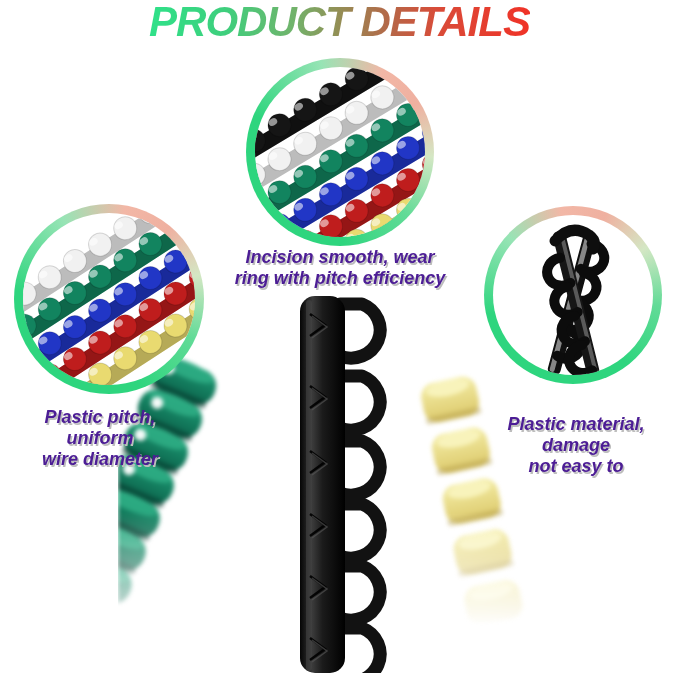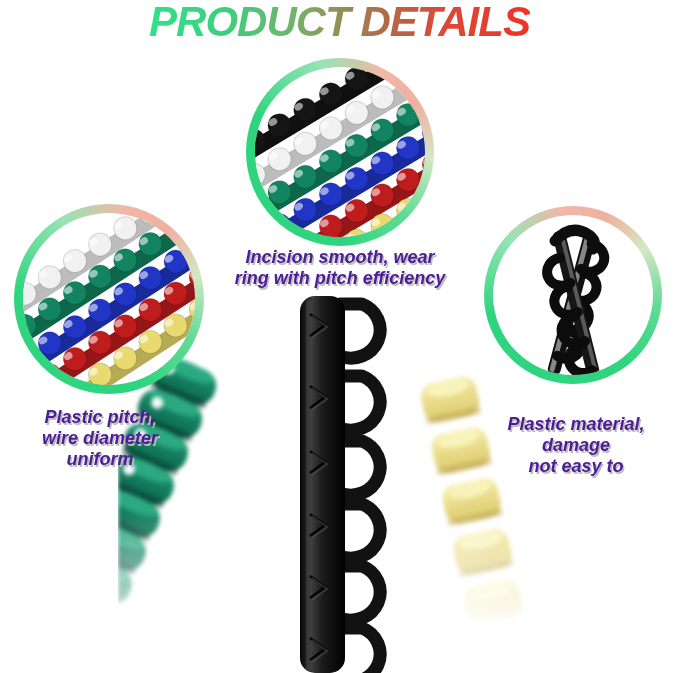--- a/index.html
+++ b/index.html
@@ -228,22 +228,22 @@
           <use href="#combRow" x="-145" y="-18" transform="translate(86 59) rotate(-33)" fill="#12845f"></use>
           <use href="#combRow" x="-145" y="-18" transform="translate(86 93) rotate(-33)" fill="#2136c6"></use>
           <use href="#combRow" x="-145" y="-18" transform="translate(86 125) rotate(-33)" fill="#bf1d1d"></use>
           <use href="#combRow" x="-145" y="-18" transform="translate(86 157) rotate(-33)" fill="#e9da70"></use>
         </svg>
       </div>
     </div>
   </div>
   <div class="caption" style="left:5px;top:407px;width:190px;">
     <div>Plastic pitch,</div>
+    <div>uniform</div>
     <div>wire diameter</div>
-    <div>uniform</div>
   </div>
 
   <div class="callout" style="left:484px;top:206px;width:178px;height:178px;">
     <div class="ring" style="background:conic-gradient(from -8deg,#f2b7a6 0deg,#efb0a0 30deg,#d4e7c4 65deg,#62db97 105deg,#2ed57e 150deg,#2ed57e 265deg,#97e4b5 320deg,#f2b7a6 360deg);">
       <div class="ring-inner">
         <svg width="160" height="160" viewBox="0 0 160 160">
           <g transform="rotate(15 64 150)">
             <rect x="56" y="14" width="13" height="146" rx="5" fill="#101010"></rect>
             <rect x="58" y="16" width="5" height="142" rx="2.5" fill="#9c9c9c" opacity="0.85"></rect>
             <g stroke="#0c0c0c" stroke-width="10" fill="none" stroke-linecap="round">

